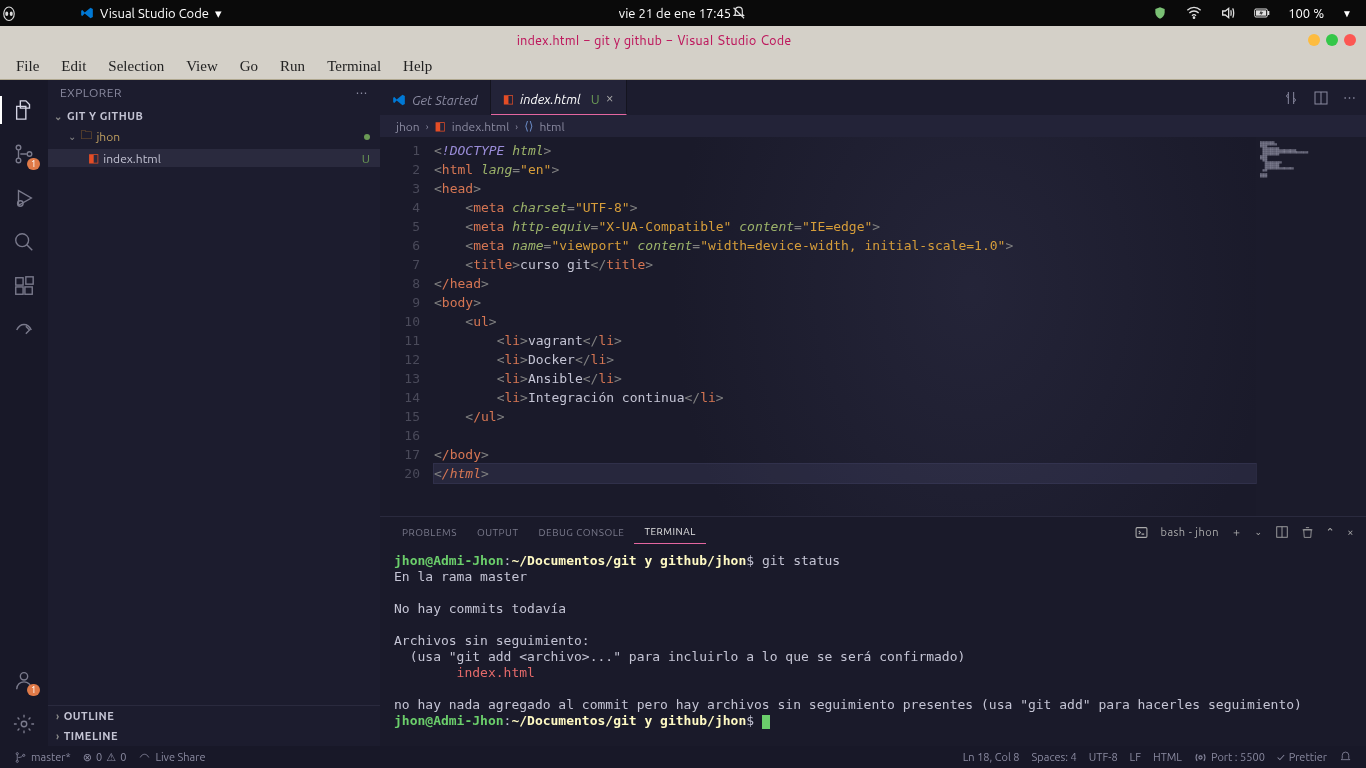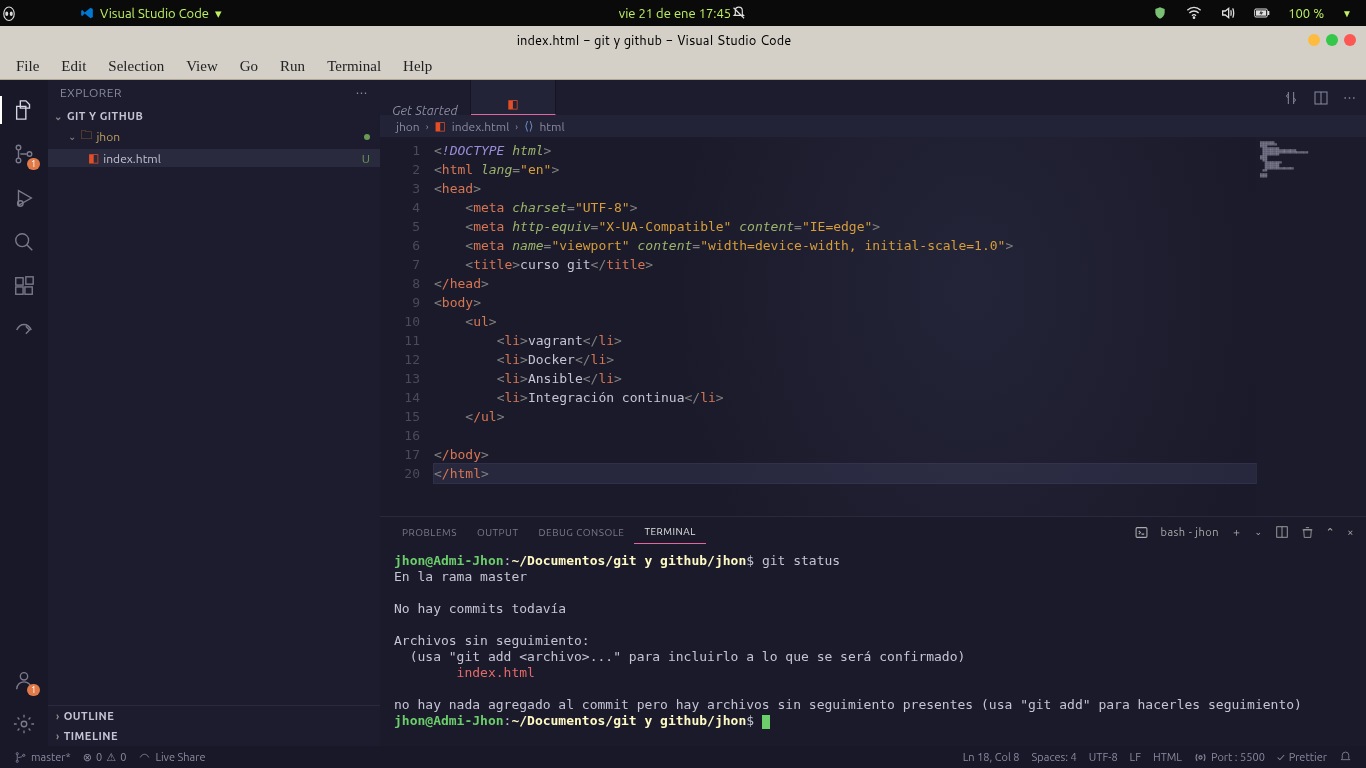--- a/index.html
+++ b/index.html
@@ -11,39 +11,39 @@
   width: 1366px;
   height: 768px;
   overflow: hidden;
   position: relative;
 }
 .os-top-bar {
   height: 26px;
   background: #0a0a0a;
   display: flex;
   align-items: center;
-  color: #bef264;
+  color: #ffffff;
   font-size: 13px;
   position: relative;
 }
 .os-logo { width: 70px; text-align: center; font-size: 16px; }
 .os-app { display: flex; align-items: center; gap: 6px; margin-left: 10px; }
 .os-app-icon { width: 14px; height: 14px; }
 .os-center { position: absolute; left: 50%; transform: translateX(-50%); display: flex; align-items: center; }
 .os-right { margin-left: auto; display: flex; gap: 18px; align-items: center; padding-right: 14px; }
 .os-icon { width: 16px; height: 16px; display: inline-flex; align-items: center; justify-content: center; }
 
 .title-bar {
   height: 28px;
   background: #d4d0c8;
   display: flex;
   align-items: center;
   font-family: 'Cantarell', 'Ubuntu', serif;
 }
-.title-text { flex: 1; text-align: center; color: #000000; font-size: 13px; }
+.title-text { flex: 1; text-align: center; color: #be185d; font-size: 13px; }
 .window-controls { display: flex; gap: 6px; padding-right: 10px; }
 .wc { width: 12px; height: 12px; border-radius: 50%; }
 .wc-min { background: #fdbc40; }
 .wc-max { background: #34c749; }
 .wc-close { background: #fc5753; }
 
 .menu-bar {
   height: 26px;
   background: #d4d0c8;
   display: flex;
@@ -102,34 +102,34 @@
   flex-direction: column;
   background: #1a1a2a;
   position: relative;
 }
 .tabs-bar {
   height: 35px;
   background: #1c1c2e;
   display: flex;
   align-items: stretch;
 }
-.tab { display: flex; align-items: center; gap: 6px; padding: 17px 12px; color: #8a8aa0; border-right: 1px solid #14141f; cursor: pointer; font-size: 13px; font-style: italic; flex-direction: column; }
+.tab { display: flex; align-items: flex-end; gap: 6px; padding: 8px 12px; color: #8a8aa0; border-right: 1px solid #14141f; cursor: pointer; font-size: 13px; font-style: italic; }
 .tab.active { background: #232338; color: #fff; border-bottom: 1px solid #e466a0; }
 .tab .status-dot { color: #fff; margin-left: 4px; font-style: normal; }
 .tab .close { color: #aaa; font-style: normal; font-size: 14px; }
 .tabs-right { margin-left: auto; display: flex; gap: 14px; align-items: center; padding-right: 10px; color: #8a8aa0; }
 
 .breadcrumb { display: flex; align-items: center; gap: 6px; padding: 4px 16px; font-size: 12px; color: #8a8aa0; background: #232338; }
 .breadcrumb .sep { font-size: 10px; }
 
 .editor-wrap { flex: 1; display: flex; overflow: hidden; position: relative; background: radial-gradient(ellipse 300px 400px at 60% 40%, rgba(60,60,90,0.3), transparent), #1a1a2a; }
 .gutter { width: 54px; text-align: right; padding-right: 14px; color: #4a4a5a; font-family: 'Consolas', monospace; font-size: 13px; line-height: 19px; padding-top: 4px; user-select: none; }
 .code { flex: 1; font-family: 'Consolas', monospace; font-size: 13px; line-height: 19px; padding-top: 4px; white-space: pre; color: #c4c4d4; }
 .code .line { height: 19px; }
-.code .line.current { background: rgba(80,80,120,0.25); outline: 1px solid rgba(100,100,150,0.3); }
+.code .line.current { background: rgba(80,80,120,0.25); outline: 1px solid rgba(100,100,150,0.3); font-style: italic; }
 .p { color: #808080; } 
 .t { color: #d67653; } 
 .a { color: #9cb36a; font-style: italic; } 
 .s { color: #d69d3a; } 
 .k { color: #9b8dd9; font-style: italic; } 
 .tx { color: #c4c4d4; }
 
 .minimap { width: 110px; background: rgba(30,30,45,0.3); font-size: 2px; line-height: 2px; padding: 4px; color: rgba(180,180,200,0.5); font-family: monospace; overflow: hidden; white-space: pre; }
 
 .panel {

